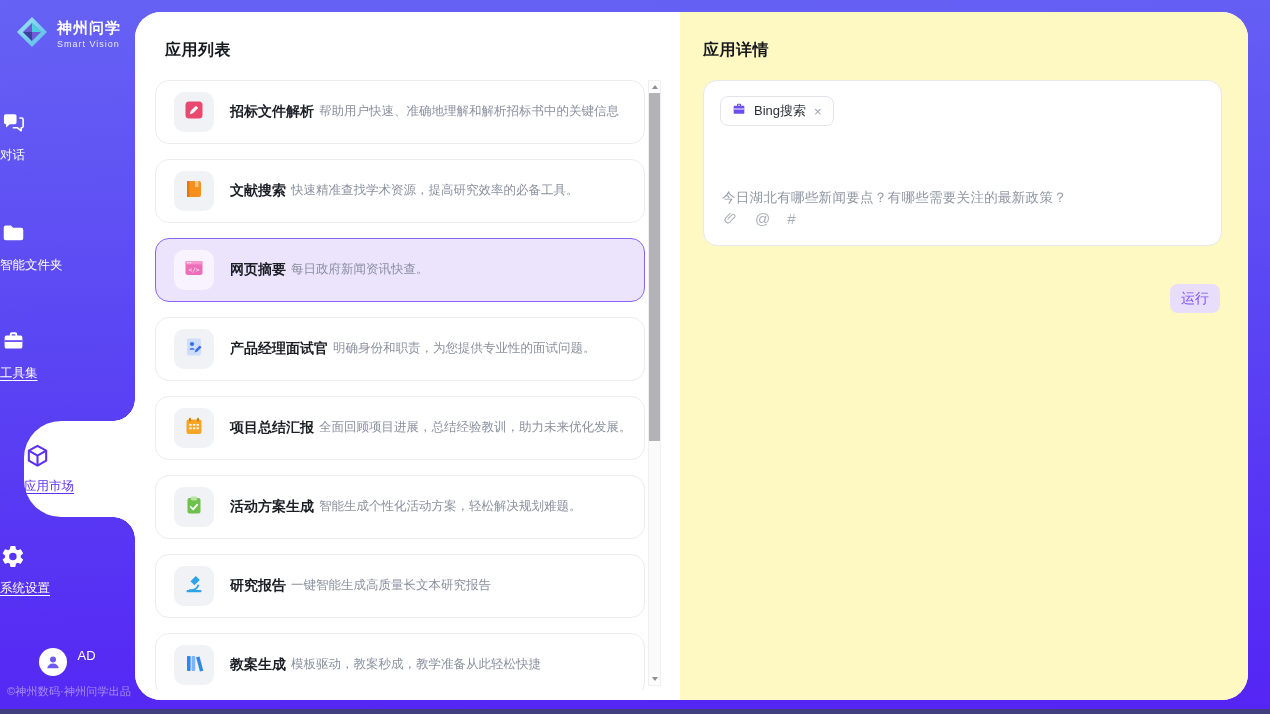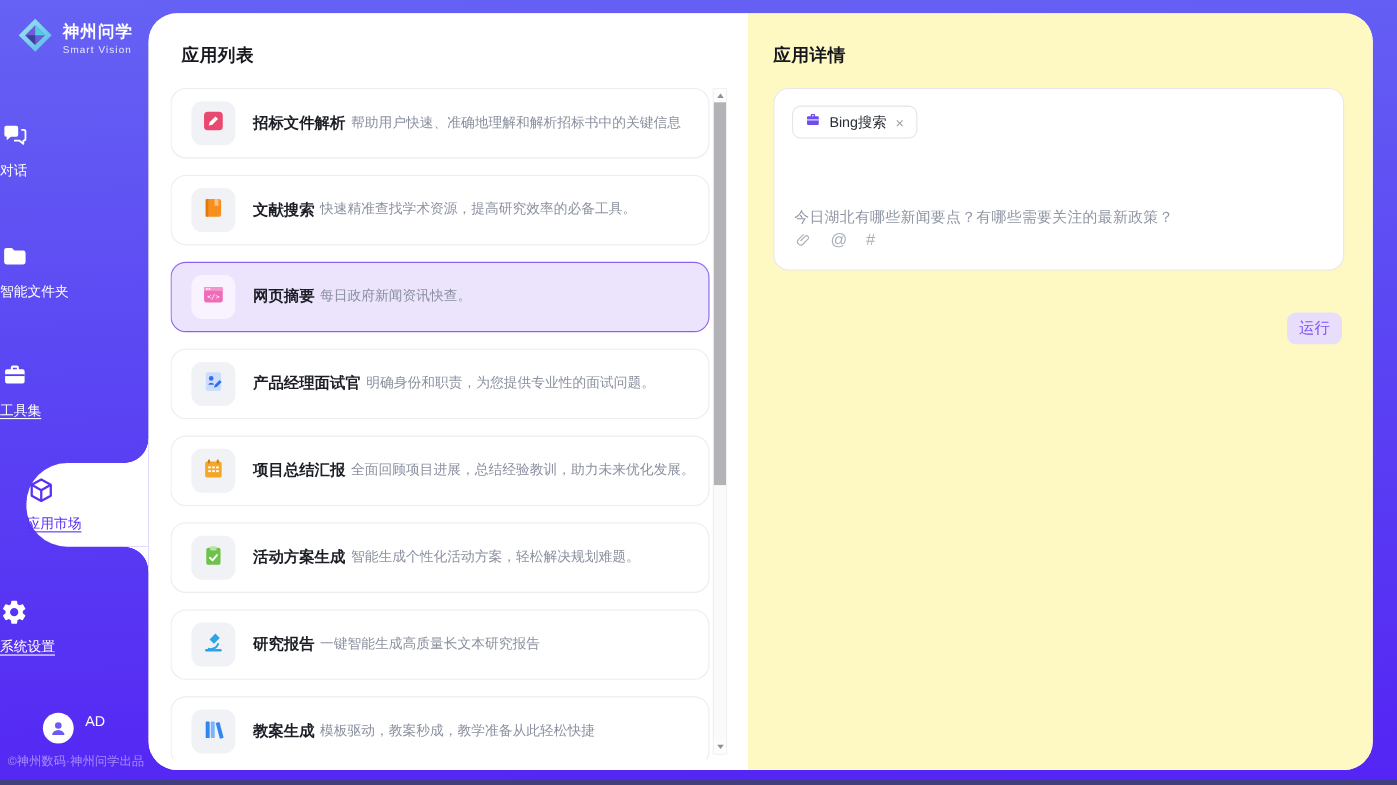--- a/index.html
+++ b/index.html
@@ -25,21 +25,21 @@
   .sidebar { position:absolute; left:0; top:0; width:135px; height:714px; }
   .brand { position:absolute; left:14px; top:14px; display:flex; align-items:center; gap:7px; }
   .brand-txt .cn { color:#fff; font-size:15px; font-weight:bold; letter-spacing:1px; }
   .brand-txt .en { color:#e8e9ff; font-size:9px; letter-spacing:1px; margin-top:1px; }
 
   .nav-item { position:absolute; left:0; width:135px; display:flex; flex-direction:column;
               align-items:flex-start; gap:6px; cursor:pointer;font-family:Liberation Mono, monospace; }
   .nav-item .nav-label { color:#ffffff; font-size:12.5px; }
   .nav-item .nav-label.u { text-decoration:underline; text-underline-offset:3px; }
 
-  .nav-item.active { left:24px; width:111px; height:76px; background:#ffffff;
+  .nav-item.active { left:24px; width:111px; height:96px; background:#ffffff;
                      border-radius:37px 0 0 37px; justify-content:center; gap:4px; }
   .nav-item.active .nav-label { color:#5b2ff5; }
   .nav-item.active::before, .nav-item.active::after {
       content:''; position:absolute; right:0; width:22px; height:22px; }
   .nav-item.active::before { top:-22px;
       background:radial-gradient(circle 22px at 0 0, rgba(0,0,0,0) 21.5px, #ffffff 22px); }
   .nav-item.active::after { bottom:-22px;
       background:radial-gradient(circle 22px at 0 100%, rgba(0,0,0,0) 21.5px, #ffffff 22px); }
 
   .user-row { position:absolute; left:0; top:648px; width:135px; display:flex;

